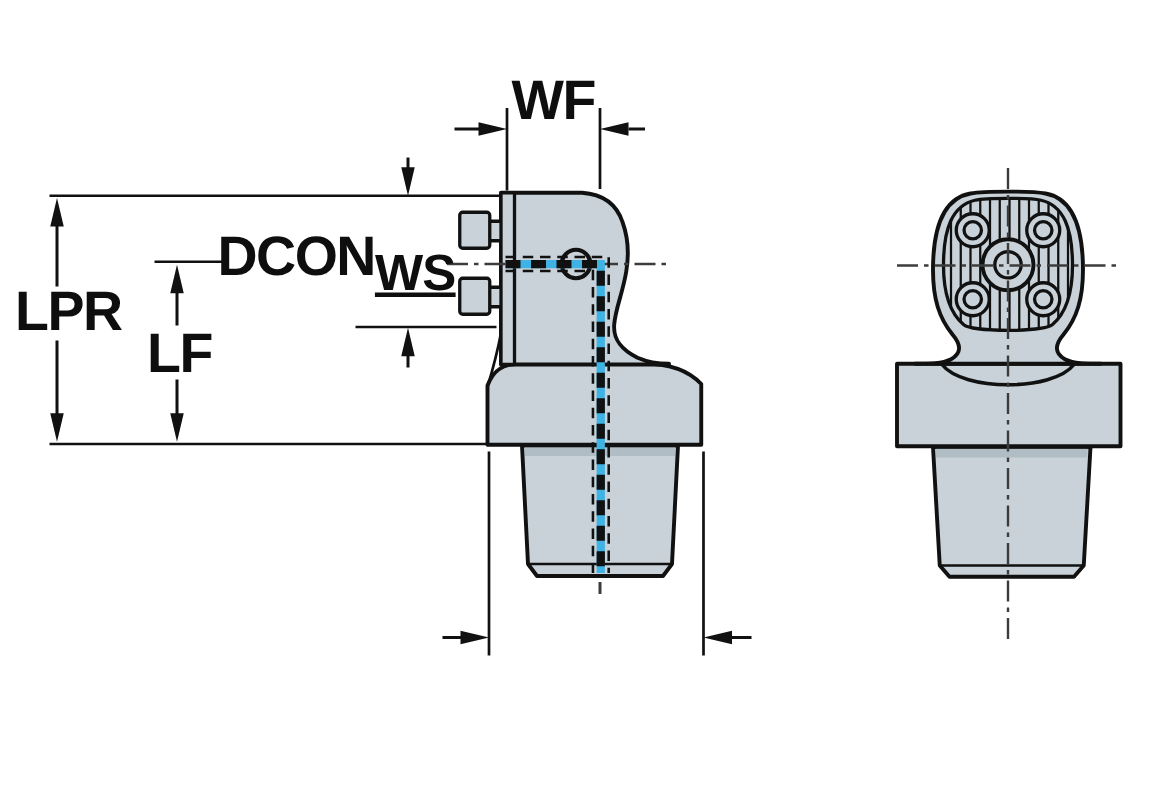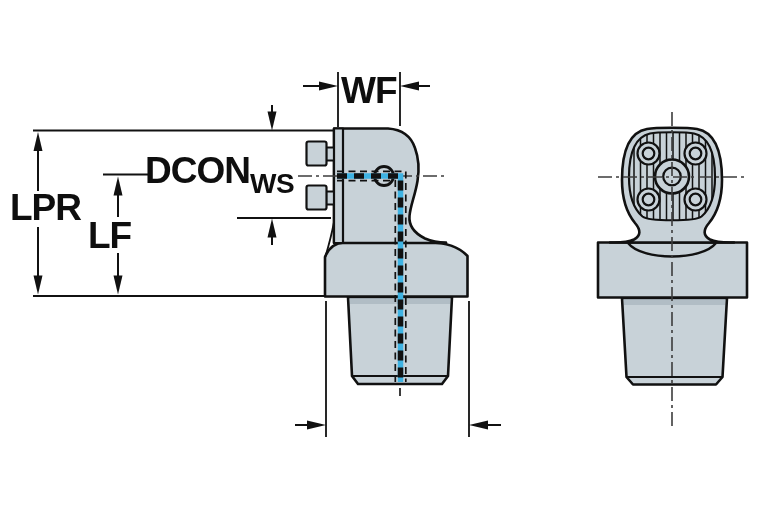--- a/index.html
+++ b/index.html
@@ -9,21 +9,21 @@
     --outline:#111111;
     --coolant:#3fb3e3;
     --centerline:#3c3c3c;
   }
   html,body{margin:0;padding:0;background:var(--background);}
   .stage{position:relative;width:767px;height:523px;background:var(--background);overflow:hidden;
          font-family:"Liberation Sans",sans-serif;}
   .stage svg{position:absolute;left:0;top:0;}
   .lbl{position:absolute;font-weight:bold;font-size:37px;line-height:1;color:#0e0e0e;
        letter-spacing:-1px;white-space:nowrap;}
-  .lbl .sub{font-size:28px;position:relative;top:10px;letter-spacing:-0.5px;}
+  .lbl .sub{font-size:34px;position:relative;top:10px;letter-spacing:-0.5px;text-decoration:underline;}
   
   .body{fill:var(--body-fill);stroke:var(--outline);stroke-width:2.6;stroke-linejoin:round;}
   .body2{fill:var(--body-fill);stroke:var(--outline);stroke-width:2.2;stroke-linejoin:round;}
   .thin{stroke:var(--outline);stroke-width:1.8;fill:none;}
   .dim{stroke:var(--outline);stroke-width:2;fill:none;}
   .arrow{fill:var(--outline);stroke:none;}
   .cl{stroke:var(--centerline);stroke-width:1.6;fill:none;stroke-dasharray:14 4 3 4;}
   .coolant{stroke:var(--coolant);stroke-width:5.5;fill:none;}
   .cooldash{stroke:var(--outline);stroke-width:5.5;fill:none;stroke-dasharray:10 7;}
   .wall{stroke:var(--outline);stroke-width:1.7;fill:none;stroke-dasharray:7 4.5;}
@@ -178,23 +178,23 @@
       <path class="thin" d="M326,301 V437 M469,301 V437"></path>
       <path class="dim" d="M295,425 H308 M488,425 H501"></path>
       <polygon class="arrow" points="326,425 307,420.5 307,429.5"></polygon>
       <polygon class="arrow" points="469,425 488,420.5 488,429.5"></polygon>
     </g>
   </svg>
 
   <div class="lbl" style="left:10px;top:189px;">
     <span>LPR</span>
   </div>
-  <div class="lbl" style="left:88px;top:217px;">
+  <div class="lbl" style="left:98px;top:217px;">
     <span>LF</span>
   </div>
-  <div class="lbl" style="left:341px;top:72px;">
+  <div class="lbl" style="left:341px;top:48px;">
     <span>WF</span>
   </div>
   <div class="lbl" style="left:145px;top:152px;">
     <span>DCON</span><span class="sub">WS</span>
   </div>
 
 </div>
 
 </body></html>

